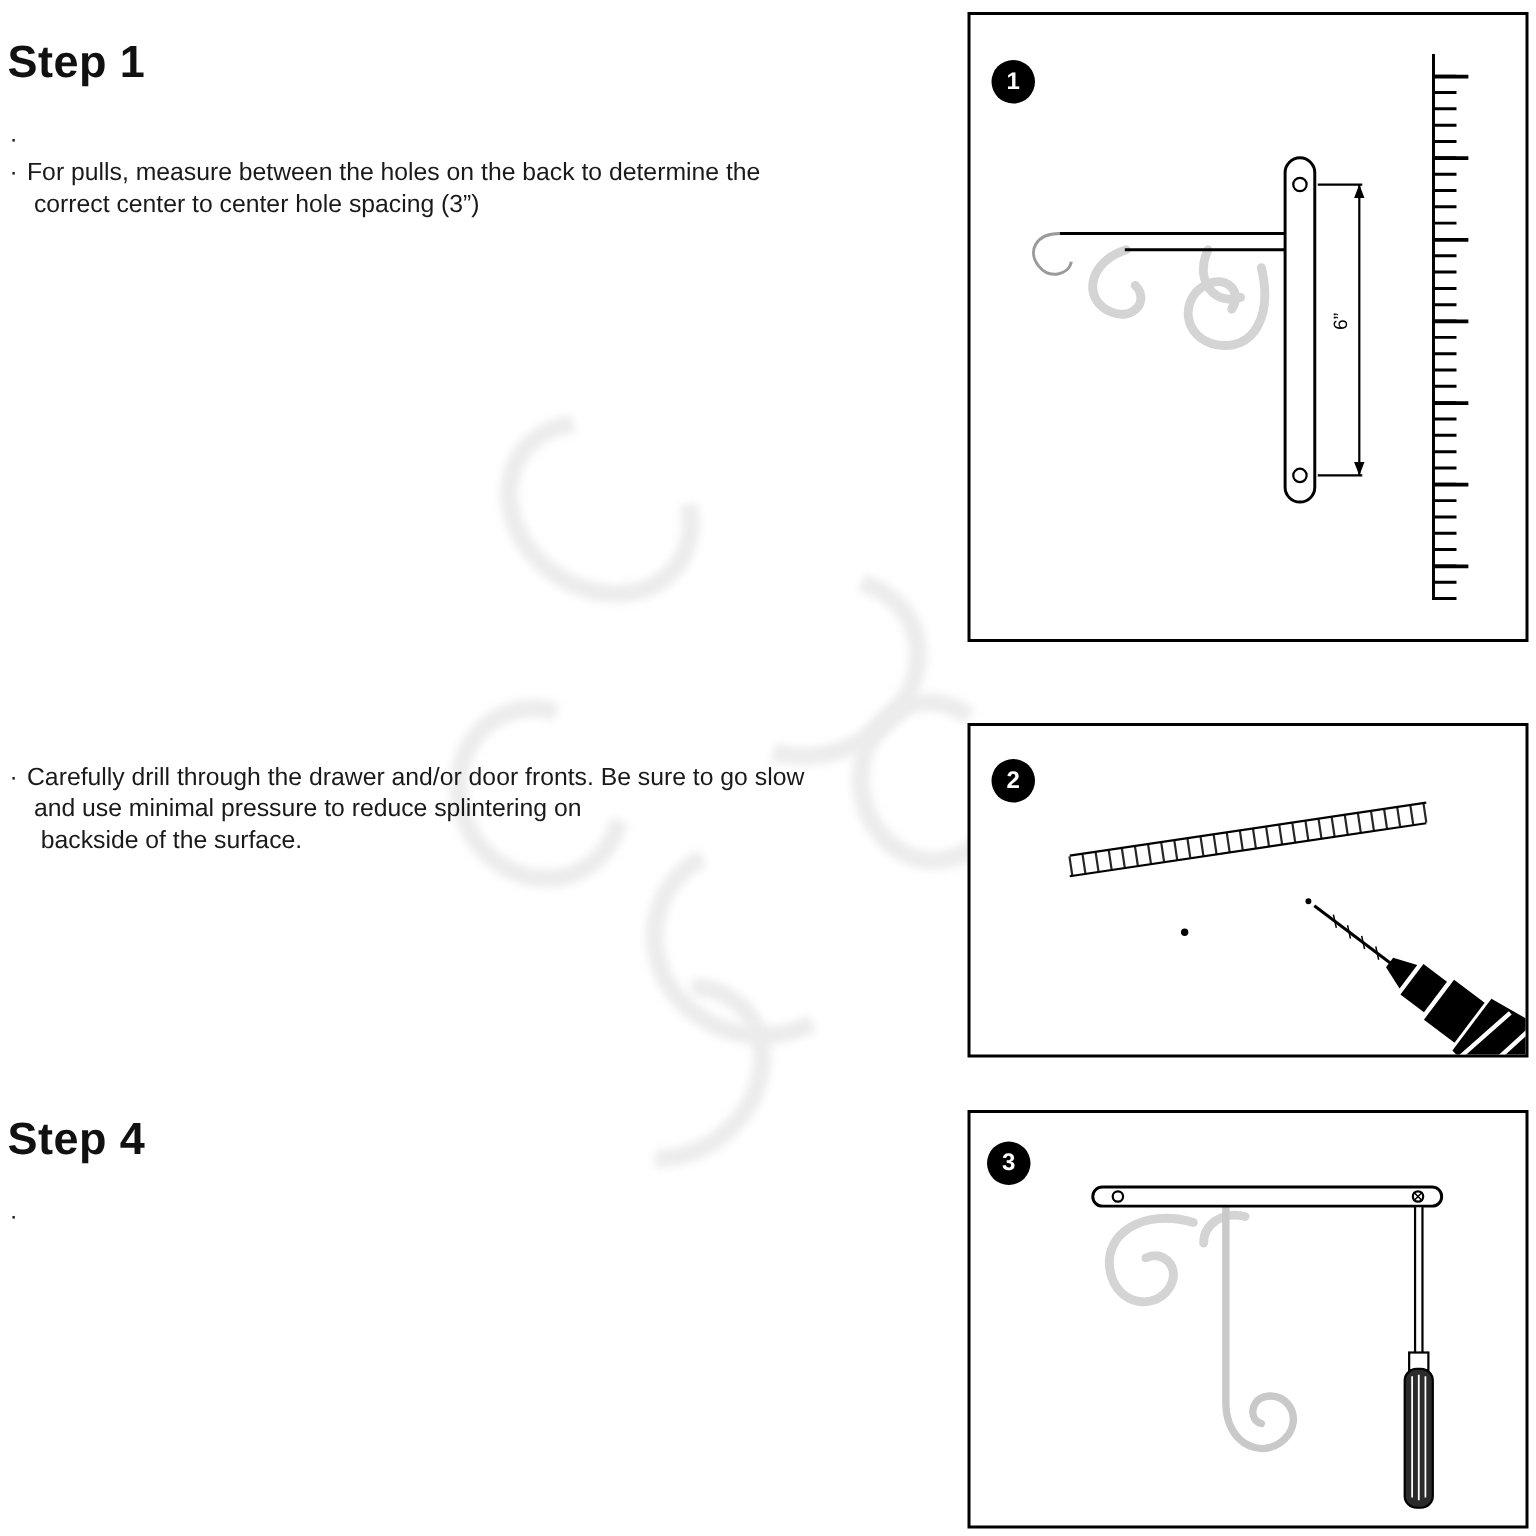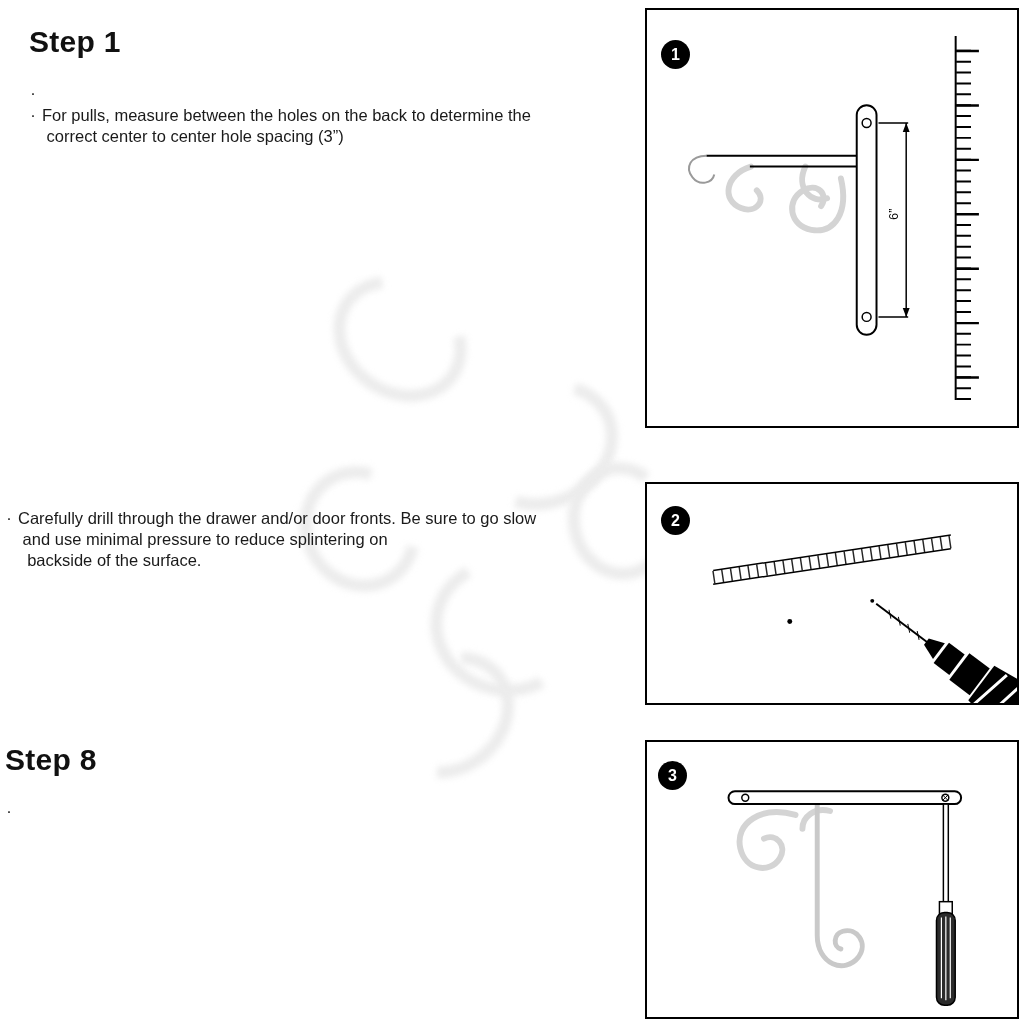--- a/index.html
+++ b/index.html
@@ -8,21 +8,21 @@
     background:#ffffff;
     font-family:"Liberation Sans", sans-serif;
     color:#1a1a1a;
     position:relative;
     overflow:hidden;
   }
   .page { position:absolute; inset:0; }
 
   
   .step { position:absolute; left:5px; width:632px; }
-  #step1 { top:24px;margin-left:24px; }
+  #step1 { top:24px; }
   #step2 { top:484px; }
   #step3 { top:742px; }
   .step-title {
     font-size:30px; font-weight:700; color:#111;
     letter-spacing:0.3px; line-height:35px;
   }
   .bullets { margin-top:24px; }
   .bullet {
     display:flex; gap:5px;
     font-size:16.5px; line-height:21px; color:#1a1a1a;
@@ -92,21 +92,21 @@
       <div class="bullet">
         <span class="dot">·</span>
         <span class="text">Carefully drill through the drawer and/or door fronts. Be sure to go slow
  and use minimal pressure to reduce splintering on
   backside of the surface.</span>
       </div>
     </div>
   </section>
 
   <section class="step" id="step3">
-    <h1 class="step-title">Step 8</h1>
+    <h1 class="step-title">Step 4</h1>
     <div class="bullets">
       <div class="bullet">
         <span class="dot">·</span>
       </div>
     </div>
   </section>
 
   <div class="figure-box" id="fig1">
     <div class="badge">1</div>
     <svg viewBox="0 0 374 420">

